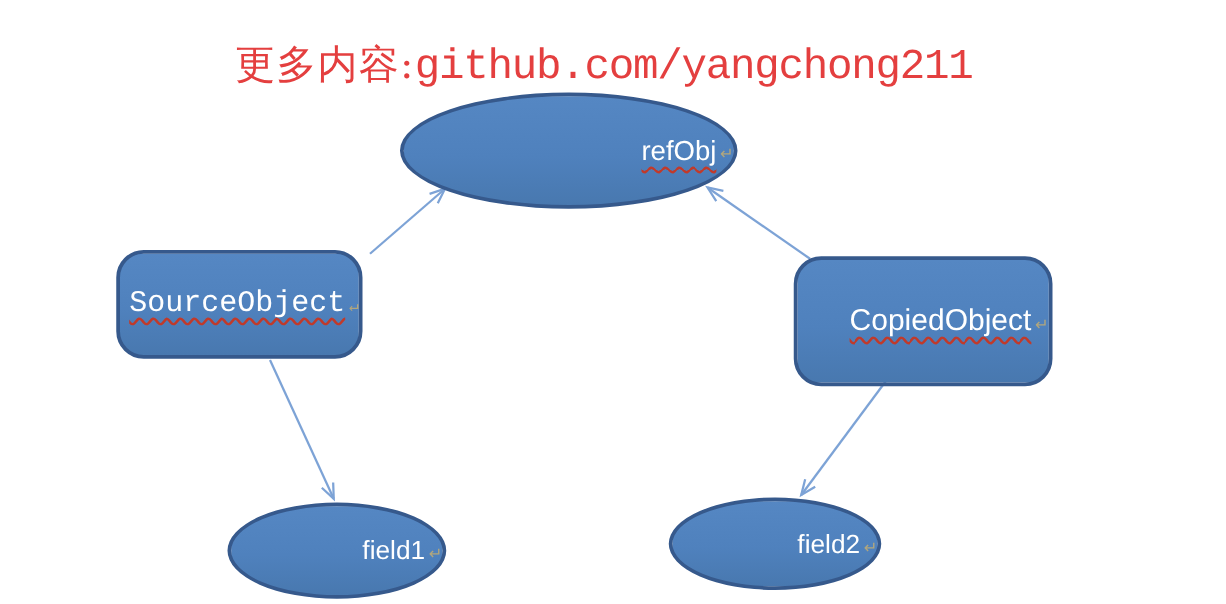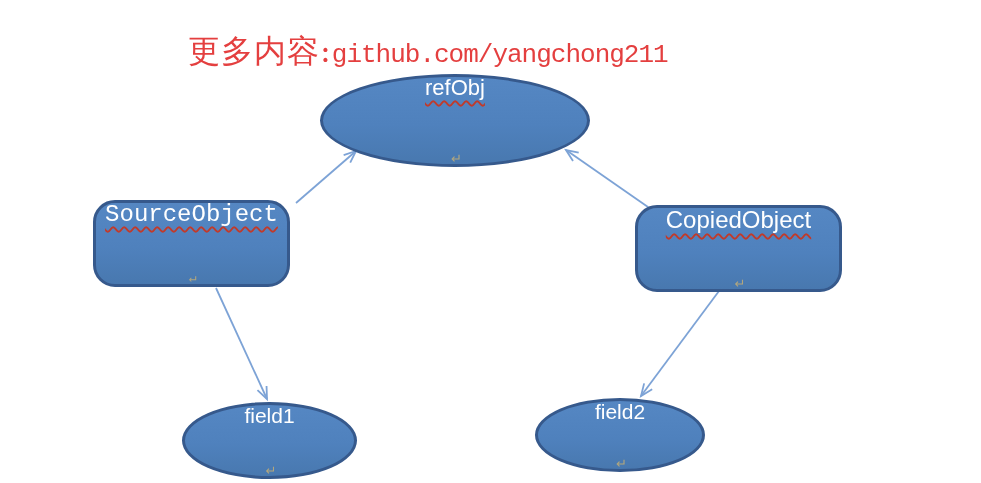--- a/index.html
+++ b/index.html
@@ -24,42 +24,41 @@
     white-space: nowrap;
     color: #e43f3f;
   }
   .caption-cjk {
     font-family: "DejaVu Serif", "Liberation Serif", serif;
     font-size: 32px;
     letter-spacing: 1px;
   }
   .caption-mono {
     font-family: "Liberation Mono", "DejaVu Sans Mono", monospace;
-    font-size: 26px;
+    font-size: 34px;
     letter-spacing: -1px;
   }
 
   
   .node {
     position: absolute;
     box-sizing: border-box;
     background: linear-gradient(180deg, #5587c3 0%, #4f81bd 55%, #4878af 100%);
     border: 3px solid #36598c;
     display: flex;
     align-items: center;
-    justify-content: space-between;
+    justify-content: flex-end;
     color: #ffffff;
-    flex-direction: column;
   }
   .node.ellipse { border-radius: 50%; }
   .node.rounded-rect { border-radius: 22px; }
 
   .node-refobj        { left: 320px; top: 74px;  width: 270px; height: 93px; }
   .node-sourceobject  { left: 93px;  top: 200px; width: 197px; height: 87px; font-family: Liberation Mono, monospace; }
-  .node-copiedobject  { left: 635px; top: 205px; width: 207px; height: 87px; }
+  .node-copiedobject  { left: 635px; top: 205px; width: 207px; height: 104px; }
   .node-field1        { left: 182px; top: 402px; width: 175px; height: 77px; }
   .node-field2        { left: 535px; top: 398px; width: 170px; height: 74px; }
 
   .label {
     font-size: 22px;
     line-height: 1;
     white-space: nowrap;
   }
   .node-sourceobject .label,
   .node-copiedobject .label { font-size: 24px; }

